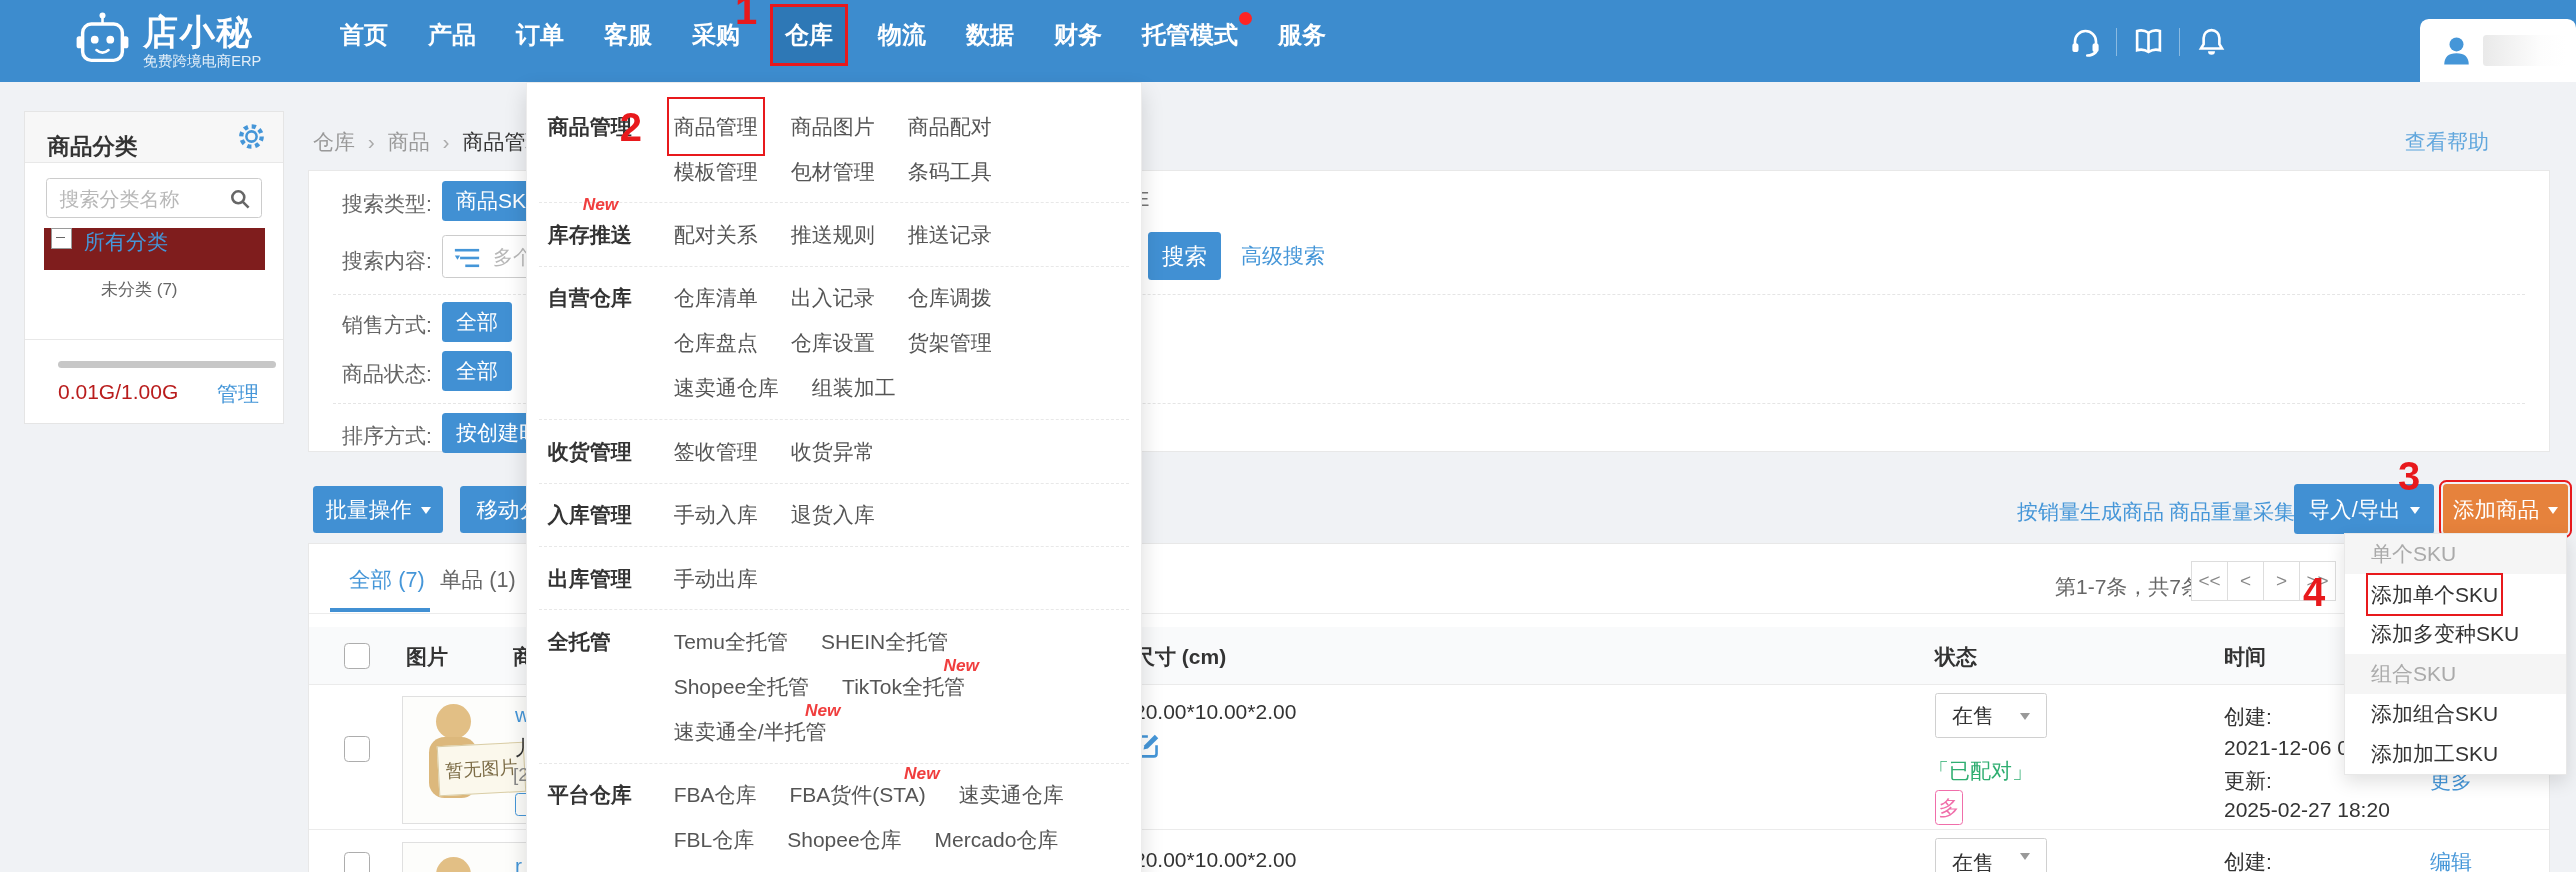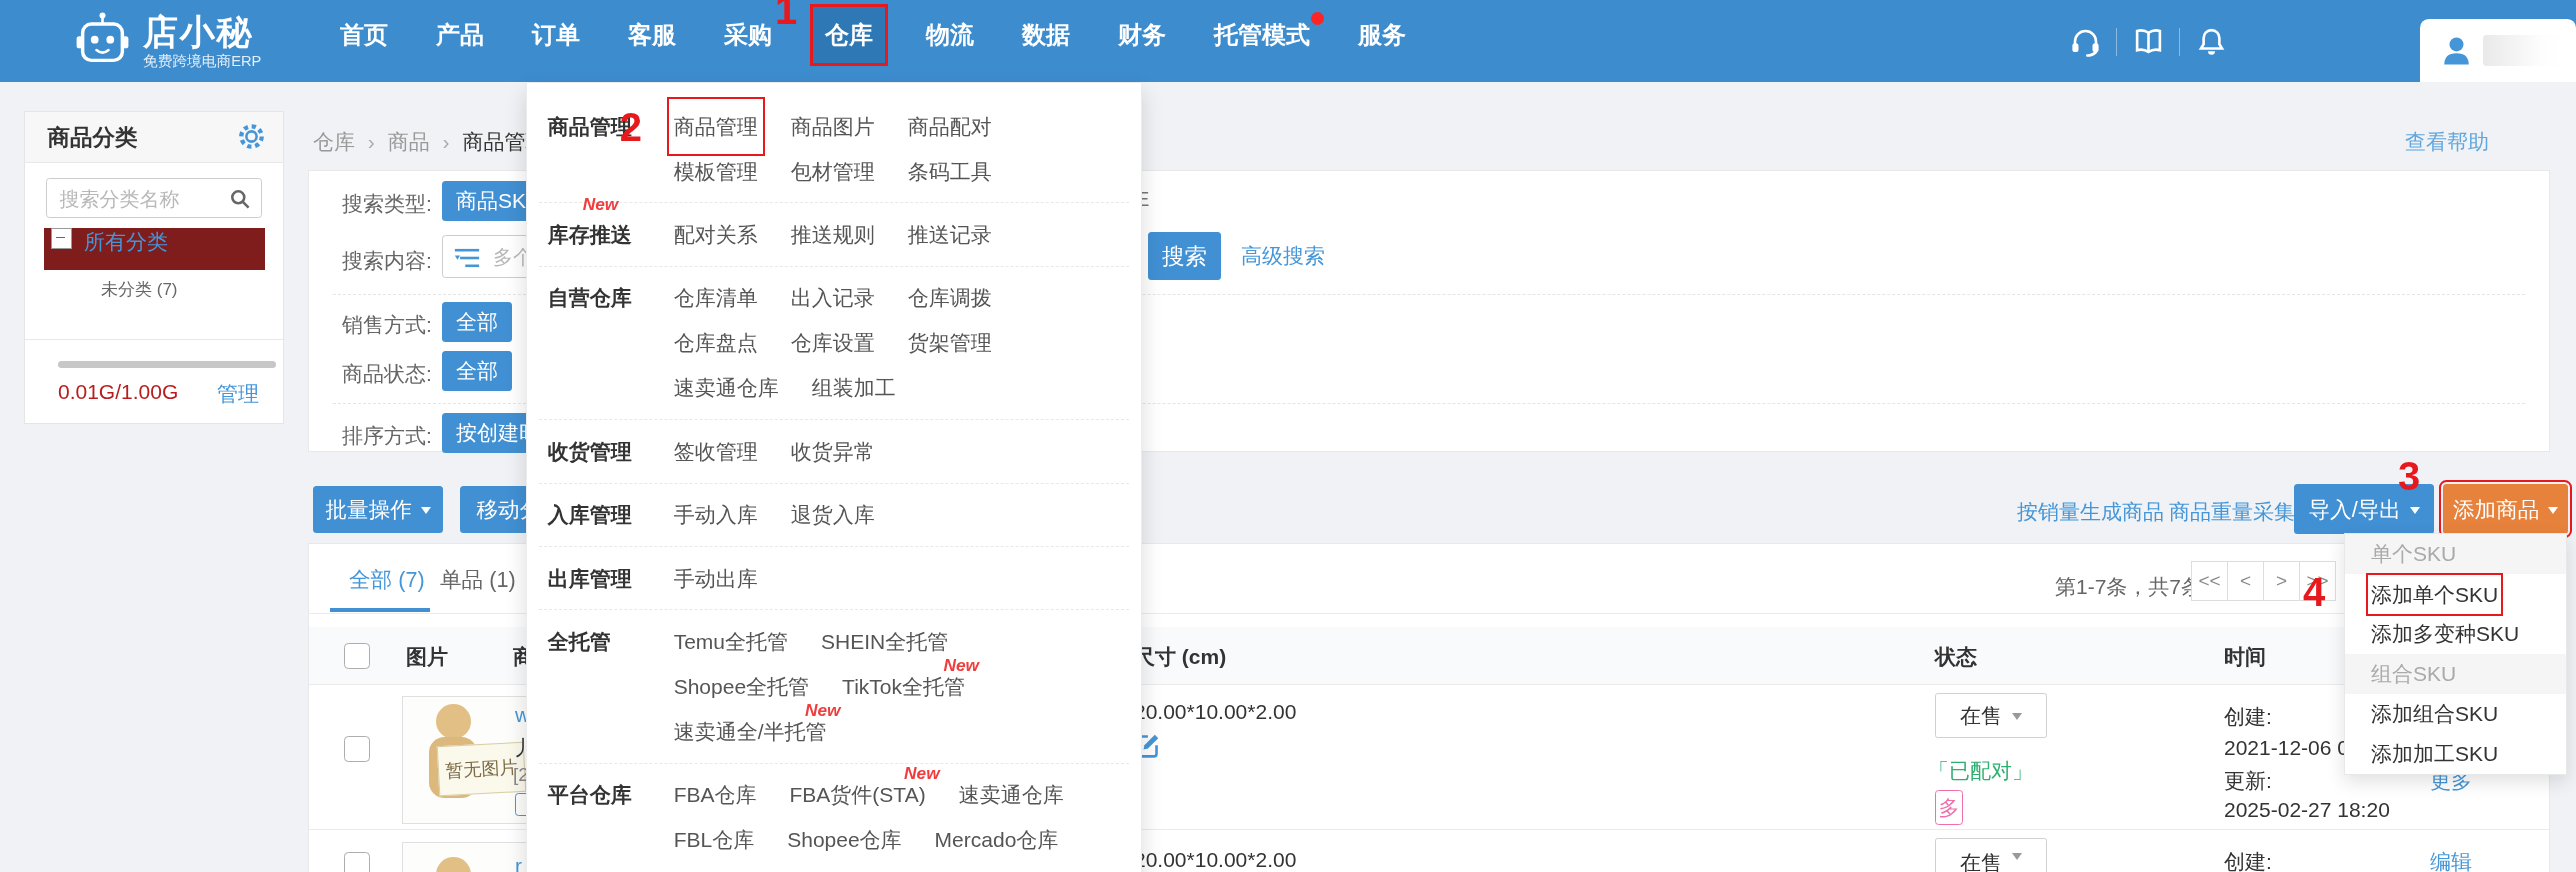--- a/index.html
+++ b/index.html
@@ -3,33 +3,33 @@
 <meta charset="utf-8">
 <style>
   html,body{margin:0;padding:0;}
   body{font-family:"Liberation Sans","DejaVu Sans",sans-serif;background:#f0f2f5;}
   #screen{position:relative;width:2576px;height:873px;overflow:hidden;background:#f0f2f5;}
   
   .topbar{position:absolute;left:0;top:0;width:2576px;height:82px;background:#3d8cce;z-index:30;}
   .logo-wrap{position:absolute;left:74px;top:12px;display:flex;align-items:center;}
   .logo-title{color:#fff;font-size:35px;font-weight:bold;letter-spacing:1.7px;line-height:38px;}
   .logo-sub{color:rgba(255,255,255,.85);font-size:14.7px;margin-top:1.7px;}
-  .nav-items{position:absolute;left:333px;top:0;height:70px;display:flex;align-items:center;gap:34px;}
+  .nav-items{position:absolute;left:333px;top:0;height:70px;display:flex;align-items:center;gap:26px;}
   .nav-item{color:#fff;font-size:24px;font-weight:bold;padding:12px 7px;cursor:pointer;position:relative;white-space:nowrap;}
   .nav-item.active{background:#2e78b6;outline:3.5px solid #e8191c;padding:12px 12px;}
   .step-digit{color:#e8191c;font-weight:bold;font-size:40px;line-height:1;position:absolute;z-index:70;font-style:normal;}
   .nav-dot{position:absolute;right:-7px;top:5.2px;width:13px;height:13px;border-radius:50%;background:#ff2424;}
   .topbar-icons{position:absolute;right:346px;top:22.5px;display:flex;align-items:center;gap:0;}
   .tb-ico{width:38px;height:38px;display:flex;align-items:center;justify-content:center;cursor:pointer;}
   .tb-sep{width:0.9px;height:28px;background:rgba(255,255,255,.4);margin:0 12px;}
   .user-tab{position:absolute;right:0px;top:19px;width:156px;height:63px;background:#fff;border-radius:8.7px 8.7px 0 0;display:flex;align-items:center;z-index:31;}
   .user-blur{width:83px;height:31px;margin-left:8.7px;border-radius:3.5px;background:linear-gradient(90deg,#e9e9e9,#fdfdfd 70%,#fff);}
   
   .side-card{position:absolute;left:24px;top:111px;width:260px;height:313px;background:#fff;border:0.9px solid #e5e5e5;box-sizing:border-box;}
-  .side-head{position:relative;height:50px;background:#f7f7f7;border-bottom:0.9px solid #e8e8e8;display:flex;align-items:center;}
+  .side-head{position:relative;height:50px;background:#f7f7f7;border-bottom:0.9px solid #e8e8e8;display:flex;align-items:flex-end;}
   .side-title{font-size:22.5px;font-weight:bold;color:#333;margin-left:22.5px;}
   .side-gear{position:absolute;right:17.3px;top:10.4px;cursor:pointer;}
   .side-search{position:absolute;left:21px;top:66px;width:216px;height:40px;border:0.9px solid #ccc;border-radius:3.5px;background:#fff;box-sizing:border-box;}
   .side-search input{border:none;outline:none;width:164px;height:35px;margin:1.7px 0 0 10.4px;font-size:20px;color:#333;background:transparent;}
   .side-search input::placeholder{color:#b8b8b8;}
   .side-search .mag{position:absolute;right:8.7px;top:7.8px;}
   .tree-row1{position:absolute;left:19px;top:116px;width:221px;height:42px;background:#7f1d1d;display:flex;align-items:flex-start;cursor:pointer;}
   .expander{width:19px;height:19px;border:0.9px solid #9a9a9a;background:#fff;margin-left:7px;position:relative;flex:0 0 auto;}
   .expander::after{content:"";position:absolute;left:4.3px;top:7.8px;width:8.7px;height:1.7px;background:#666;}
   .tree-root-label{color:#4596d8;font-size:21px;margin-left:12px;}
@@ -92,21 +92,21 @@
   .checkbox{position:absolute;width:26px;height:26px;border:1.7px solid #adadad;border-radius:4.3px;background:#fff;box-sizing:border-box;cursor:pointer;}
   .trow1-border{position:absolute;left:0;top:285px;width:100%;height:0.9px;background:#ebebeb;}
   .thumb{position:absolute;width:128px;height:128px;border:0.9px solid #e0e0e0;background:#fdfdfb;box-sizing:border-box;overflow:hidden;}
   .ph-head{position:absolute;left:33px;top:7px;width:35px;height:35px;border-radius:50%;background:#e2bf85;}
   .ph-body{position:absolute;left:26px;top:40px;width:48px;height:61px;border-radius:15.6px;background:#dcb87c;}
   .ph-sign{position:absolute;left:35px;top:47px;width:85px;height:48px;background:#fbf8ec;border:1.7px solid #d9cda6;transform:rotate(-3deg);font-size:18px;color:#7c6c46;display:flex;align-items:center;justify-content:center;}
   .cell-txt{position:absolute;font-size:21px;color:#333;white-space:nowrap;}
   .blue-txt{color:#4596d8;cursor:pointer;}
   .gray-txt{color:#888;}
   .green-txt{color:#2fae71;}
-  .status-sel{position:absolute;width:112px;height:45px;border:0.9px solid #d0d0d0;border-radius:2.6px;background:#fff;font-size:21px;color:#333;display:flex;align-items:center;justify-content:space-between;padding:0 24px;box-sizing:border-box;cursor:pointer;}
+  .status-sel{position:absolute;width:112px;height:45px;border:0.9px solid #d0d0d0;border-radius:2.6px;background:#fff;font-size:21px;color:#333;display:flex;align-items:center;justify-content:space-between;padding:0 16px;box-sizing:border-box;cursor:pointer;}
   .sel-caret{width:0;height:0;border:5.2px solid transparent;border-top:7px solid #999;position:relative;top:3.5px;}
   .multi-badge{position:absolute;width:28px;height:35px;border:1.7px solid #f06eaa;border-radius:3.5px;color:#f06eaa;font-size:21px;display:flex;align-items:center;justify-content:center;box-sizing:border-box;}
   .mini-ico{position:absolute;width:22.5px;height:22.5px;border:1.7px solid #4596d8;border-radius:3.5px;box-sizing:border-box;}
 </style>
 </head>
 <body>
 
 <div id="screen">
 
   <div class="topbar">

